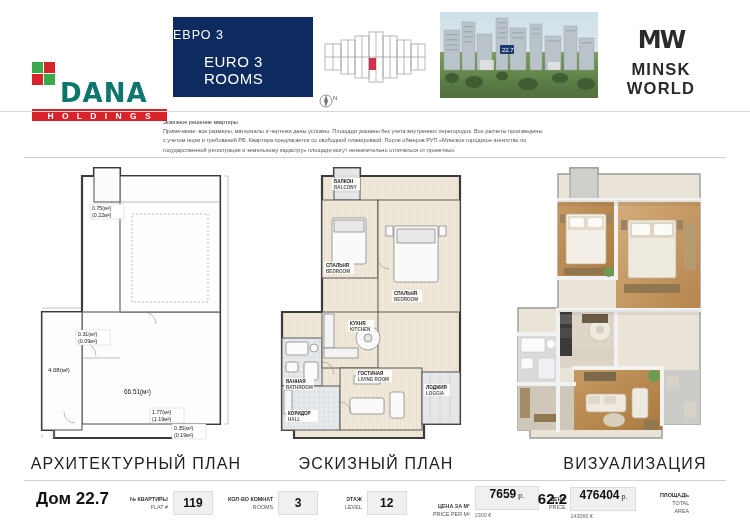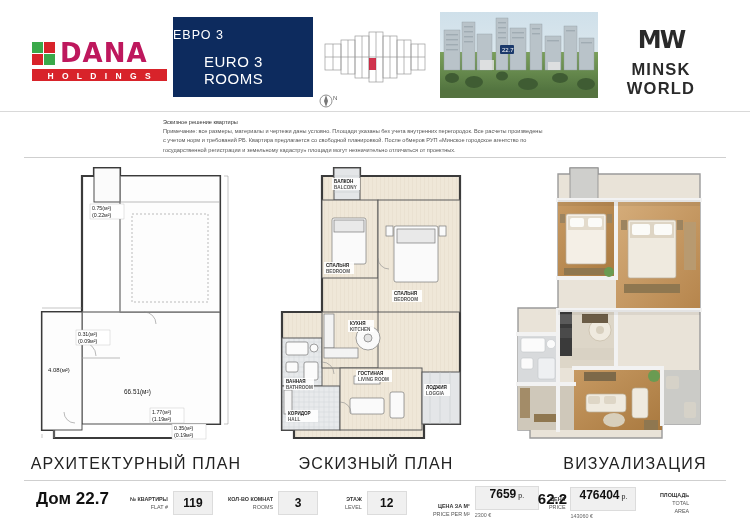--- a/index.html
+++ b/index.html
@@ -16,21 +16,21 @@
 
   
   .header { position:relative; height:112px; }
 
   .logo-dana { position:absolute; left:32px; top:40px; width:130px; }
   .dana-row { display:flex; align-items:center; }
   .dana-squares { display:grid; grid-template-columns:11px 11px; grid-template-rows:11px 11px; gap:1px; margin-right:5px; }
   .sq { width:11px; height:11px; }
   .sq.g { background:#3aa94a; }
   .sq.r { background:#d8232a; }
-  .dana-word { font-size:26px; font-weight:bold; letter-spacing:1px; color:#be185d; line-height:1; font-family:"DejaVu Sans", sans-serif; }
+  .dana-word { font-size:26px; font-weight:bold; letter-spacing:1px; color:#0f766e; line-height:1; font-family:"DejaVu Sans", sans-serif;margin-top:40px; }
   .dana-sub { margin-top:3px; background:#d8232a; color:#fff; font-size:8.5px; letter-spacing:3px; text-align:center; padding:2px 0 0 2px; width:135px; font-weight:bold; }
 
   .title-box { position:absolute; left:173px; top:17px; width:140px; height:80px; background:#0d2b5e; color:#fff;
     display:flex; flex-direction:column; align-items:flex-start; justify-content:center; }
   .title-box .t1 { font-size:12.5px; letter-spacing:1px; margin-bottom:11px; }
   .title-box .t2 { font-size:15px; letter-spacing:0.5px;margin-left:31px; }
 
   .mini-plan { position:absolute; left:320px; top:22px; width:110px; height:70px; }
   .mini-plan svg { display:block; }
   .compass { position:absolute; left:318px; top:93px; width:22px; height:16px; font-size:9px; color:#444; }

